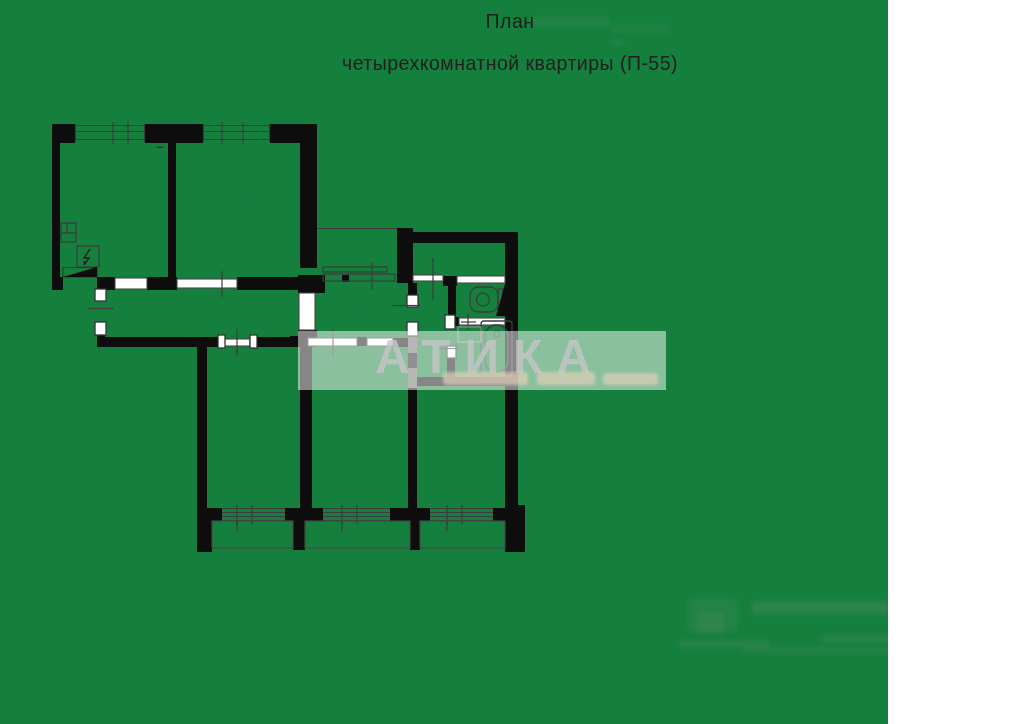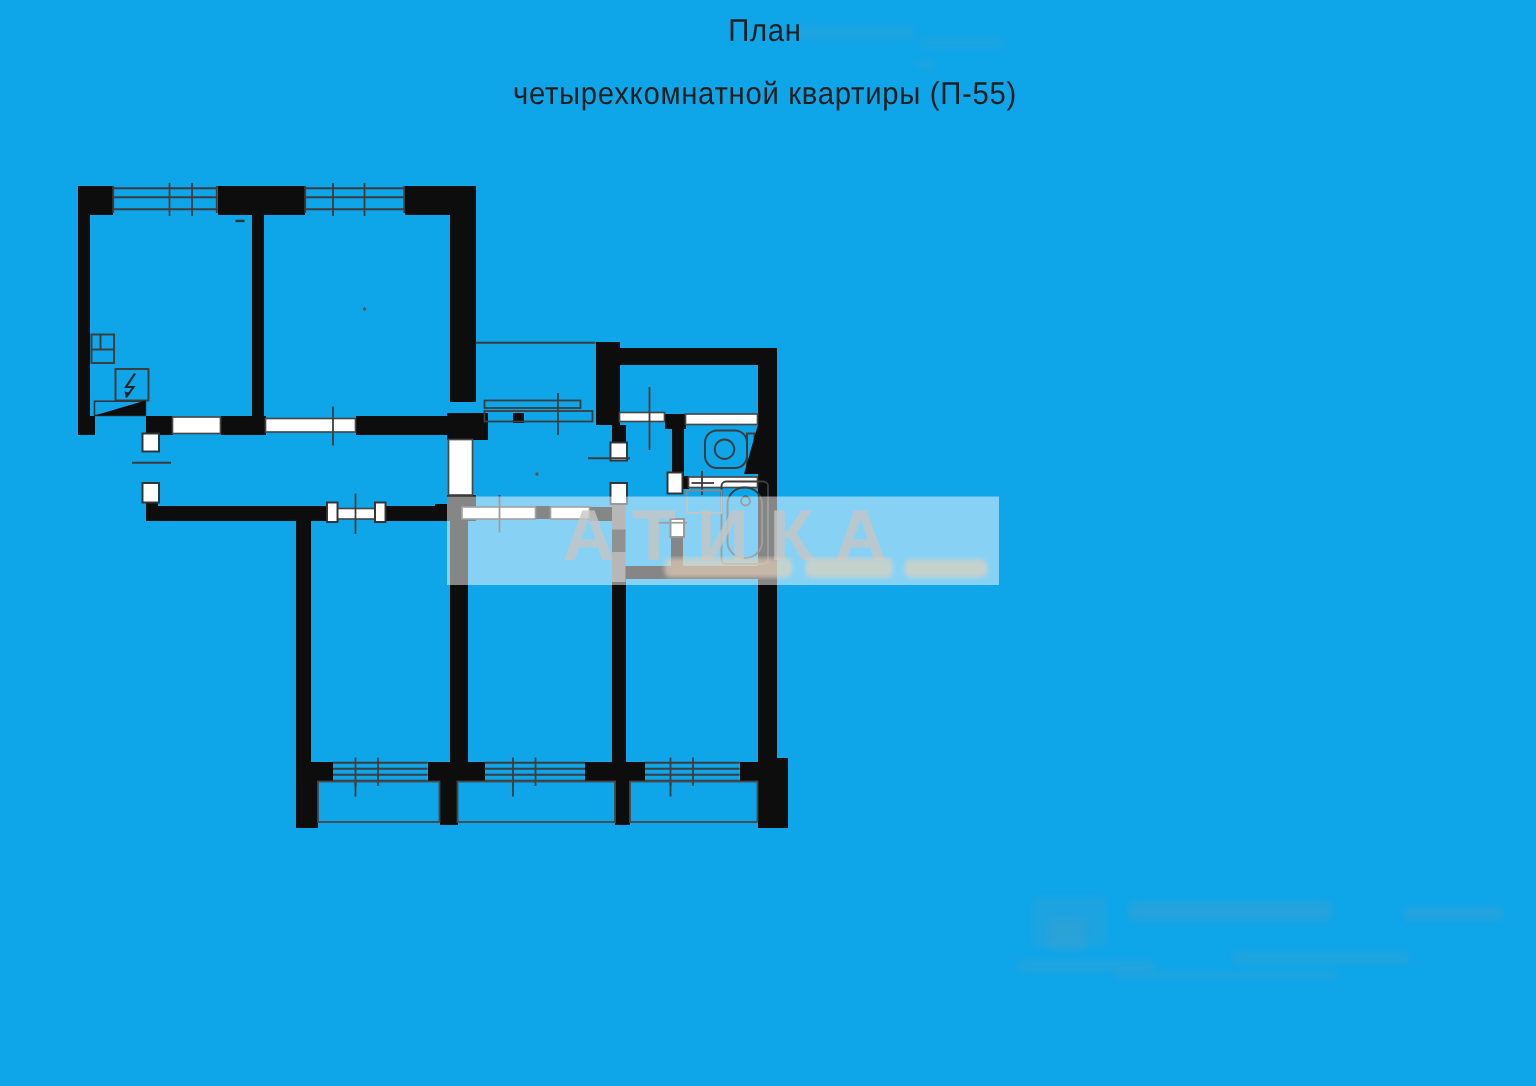--- a/index.html
+++ b/index.html
@@ -1,16 +1,16 @@
 <!DOCTYPE html>
 <html><head>
 <meta charset="utf-8">
 <style>
   html,body{margin:0;padding:0;background:#ffffff;}
-  .canvas{position:relative;width:1024px;height:724px;background:#0ea5e9;overflow:hidden;
+  .canvas{position:relative;width:888px;height:724px;background:#15803d;overflow:hidden;
           font-family:"Liberation Sans",sans-serif;}
   .title{position:absolute;left:270px;top:8px;width:480px;text-align:center;color:#1e1e1e;}
   .title .t1{font-size:21px;line-height:26px;transform:scaleX(.93);letter-spacing:.5px;}
   .title .t2{font-size:21px;line-height:26px;margin-top:16px;transform:scaleX(.93);letter-spacing:.5px;}
   svg text{font-family:"Liberation Sans",sans-serif;}
   .smudge{position:absolute;background:#9a9a9a;filter:blur(2px);border-radius:3px;}
 </style>
 </head>
 <body>
 

